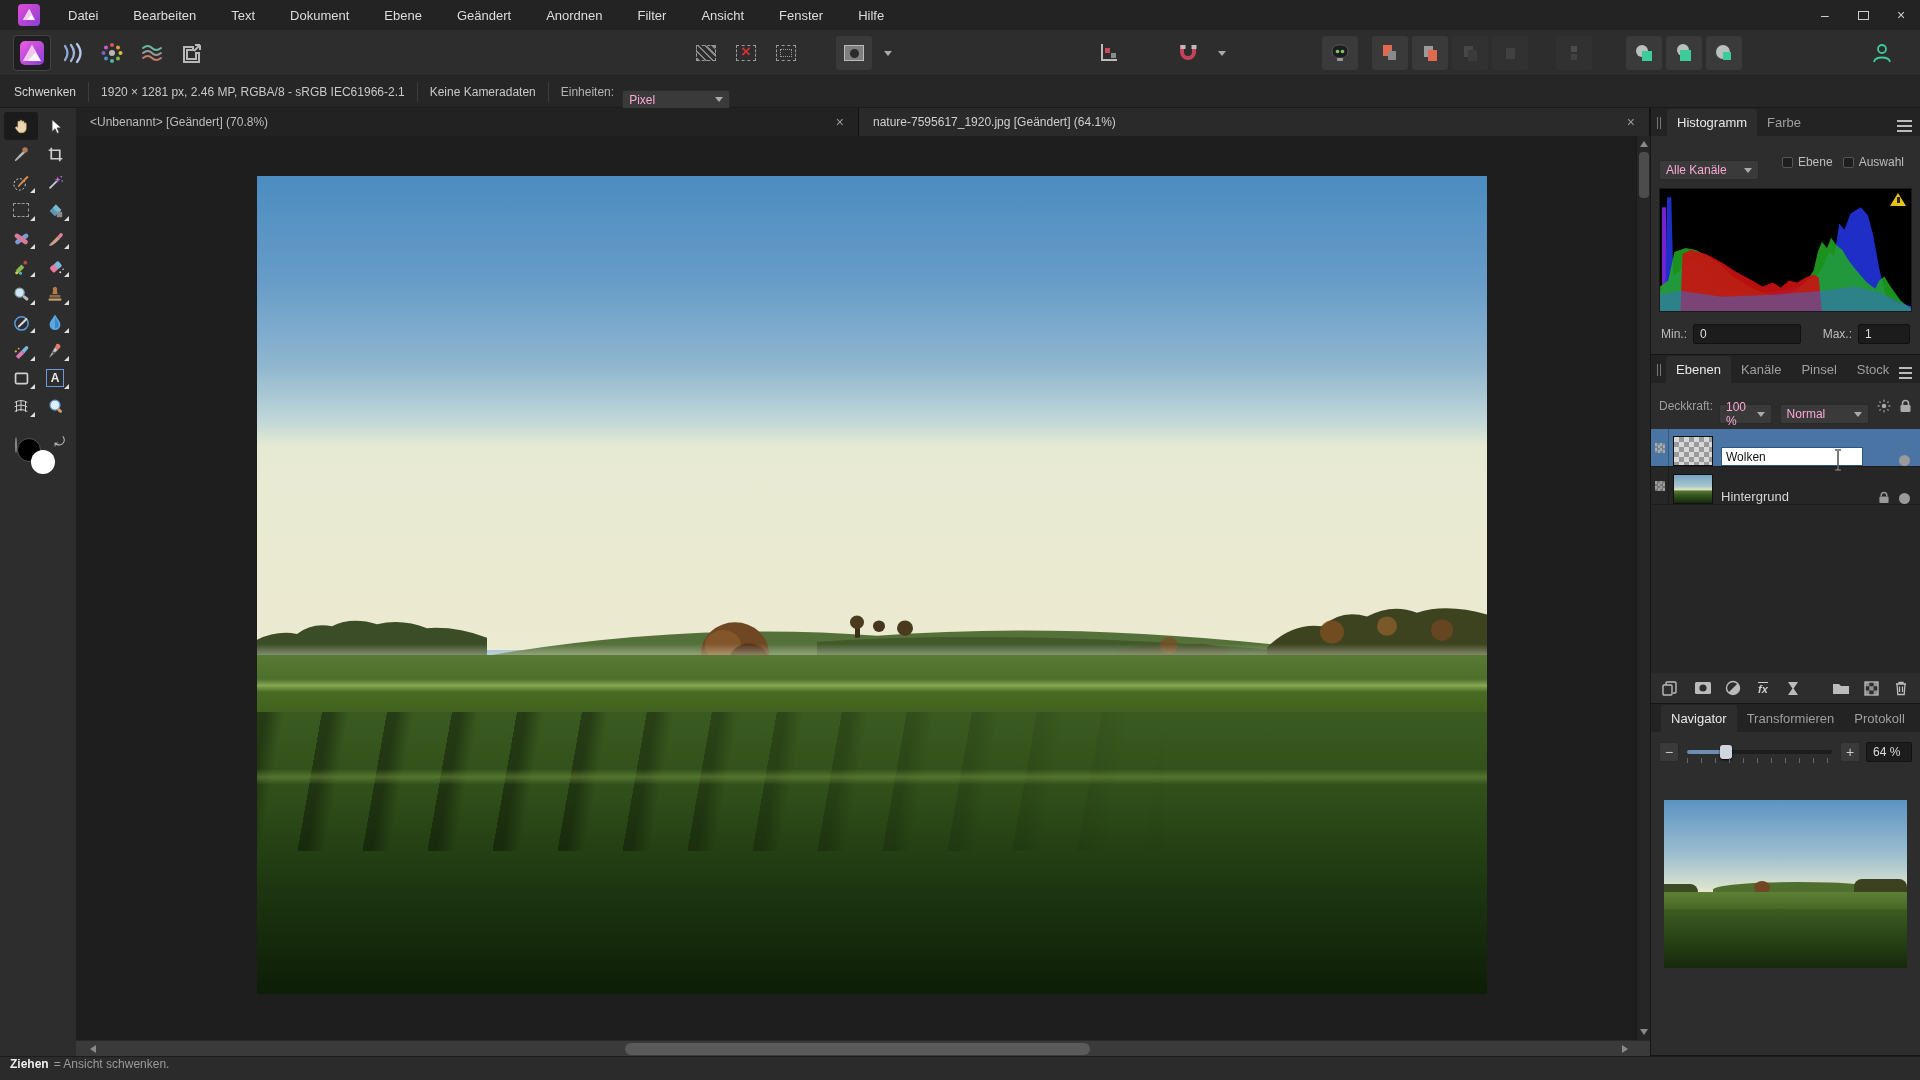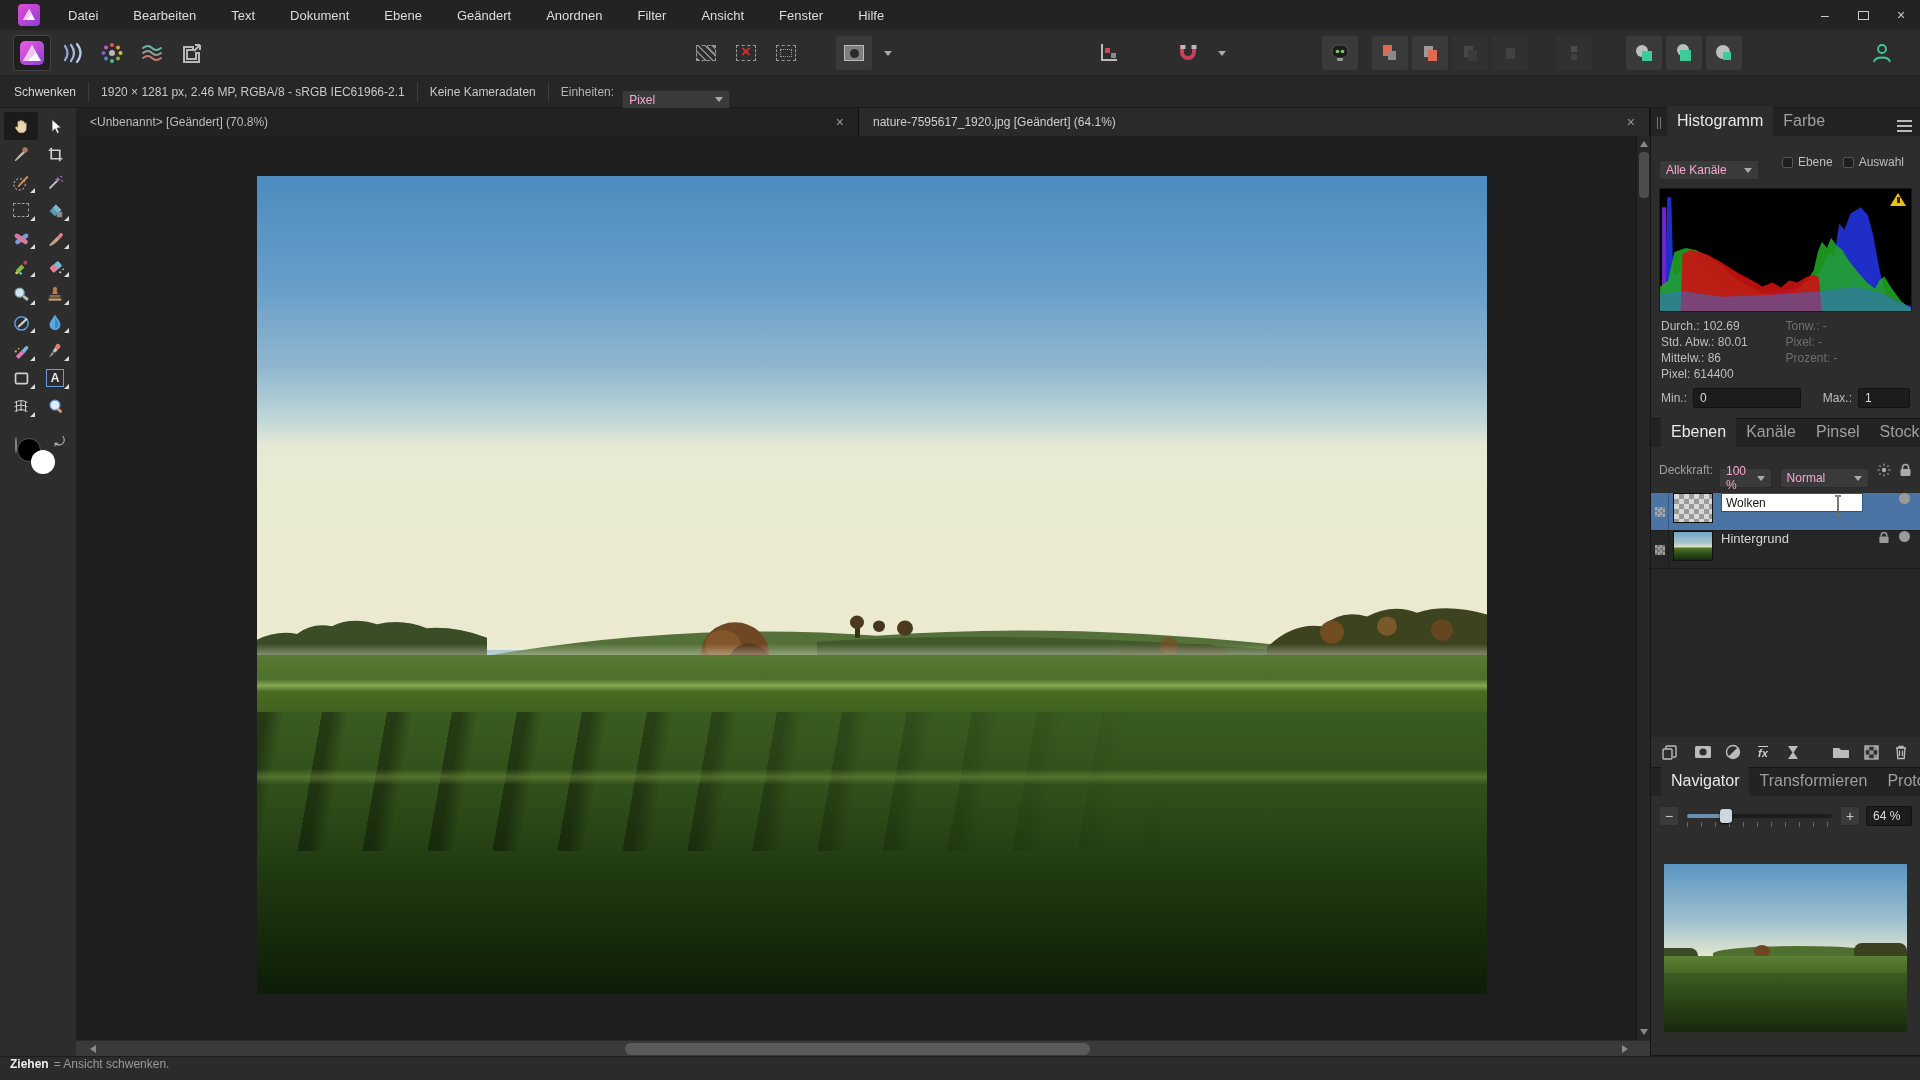--- a/index.html
+++ b/index.html
@@ -99,21 +99,21 @@
   .hscroll .lt { left:14px; border-right:6px solid #8a8a8a; }
   .hscroll .rt { right:22px; border-left:6px solid #8a8a8a; }
   .hthumb { position:absolute; top:2px; left:549px; width:465px; height:12px; background:#5a5a5a; border-radius:6px; }
 
   
   .rightcol { width:270px; flex:none; background:#232323; border-left:1px solid #151515; display:flex; flex-direction:column; }
   .panel { border-bottom:1px solid #151515; background:#2d2d2d; }
   .phead { height:28px; display:flex; align-items:flex-end; background:#232323; padding:0 8px 0 6px; position:relative; }
   .grip { width:6px; height:12px; margin:0 4px 7px 0;
     background:linear-gradient(to right,#777 1px,transparent 1px,transparent 3px,#777 3px,#777 4px,transparent 4px); }
-  .ptab { padding:6px 10px 6px; color:#9f9f9f; font-size:16px; }
+  .ptab { padding:6px 10px 6px; color:#9f9f9f; font-size:13px; }
   .ptab.active { background:#2d2d2d; color:#e8e8e8; border-radius:3px 3px 0 0; }
   .hamb { margin-left:auto; margin-bottom:9px; width:15px; height:2px; background:#bbb;
     box-shadow:0 -5px 0 #bbb, 0 5px 0 #bbb; }
 
   .hist-controls { display:flex; align-items:center; padding:8px 8px 6px; }
   .chan-select { width:100px; }
   .chk { width:11px; height:11px; background:#1e1e1e; border:1px solid #555; border-radius:2px; margin-right:5px; }
   .chklbl { color:#bdbdbd; margin-right:10px; display:flex; align-items:center; }
   .histbox { margin:2px 8px 6px; height:124px; background:#000; position:relative; border:1px solid #1a1a1a; }
   .histbox svg { position:absolute; inset:0; width:100%; height:100%; }
@@ -128,21 +128,21 @@
     padding:0 6px; font-size:12px; display:inline-flex; align-items:center; }
   .minf { width:108px; margin-left:6px; }
   .maxf { width:52px; margin-left:6px; }
 
   .opacityrow { display:flex; align-items:center; padding:5px 8px; background:#2d2d2d; color:#9f9f9f; }
   .opac-select { width:62px; margin-left:6px; }
   .blend-select { width:108px; margin-left:8px; }
   .mini-ic { margin-left:8px; }
 
   .layerlist { background:#262626; height:244px; }
-  .lrow { height:38px; display:flex; align-items:flex-start; border-bottom:1px solid #1d1d1d; position:relative; }
+  .lrow { height:38px; display:flex; align-items:flex-end; border-bottom:1px solid #1d1d1d; position:relative; }
   .lrow.selected { background:#4a74a4; }
   .ltype { width:18px; height:100%; display:flex; align-items:center; justify-content:center; border-right:1px solid rgba(0,0,0,.25); }
   .mini-check { width:10px; height:10px; background:conic-gradient(#888 25%,#bbb 0 50%,#888 0 75%,#bbb 0); background-size:5px 5px; opacity:.8; }
   .lthumb { width:40px; height:30px; margin:0 8px 0 4px; border:1px solid #111; }
   .check-thumb { background:conic-gradient(#9a9a9a 25%,#d8d8d8 0 50%,#9a9a9a 0 75%,#d8d8d8 0); background-size:10px 10px; }
   .photo-thumb { background:linear-gradient(#74a4c6 0%, #a8c6cc 40%, #dde2c6 52%, #56742f 58%, #31511c 75%, #15290c 100%); }
   .lname-input { width:142px; height:19px; background:#fff; color:#111; border:1px solid #2a5680; font-size:12px; padding:0 4px; font-family:"Liberation Sans",sans-serif; }
   .lname { color:#d6d6d6; font-size:13px; }
   .lrow .dot { width:11px; height:11px; border-radius:50%; background:#9a9a9a; position:absolute; right:10px; }
   .lock-ic { position:absolute; right:30px; }
@@ -652,33 +652,20 @@
         </div>
         <div class="histbox">
           <svg viewBox="0 0 245 120" preserveAspectRatio="none">
             <rect x="2" y="18" width="4" height="102" fill="#7722cc"></rect>
             <path d="M0 120 L0 100 5 98 7 8 11 8 13 85 20 80 30 70 40 72 55 95 70 100 90 103 110 101 130 98 150 90 158 78 165 62 170 66 175 34 180 40 186 24 196 18 203 26 208 45 214 78 220 104 228 112 245 115 245 120 Z" fill="#2233dd" opacity=".9"></path>
             <path d="M0 120 L0 96 8 90 14 62 25 58 35 60 50 68 60 75 70 85 85 95 100 102 115 105 125 103 135 98 145 88 150 80 154 62 158 52 163 58 167 48 172 55 178 60 184 70 190 78 196 85 202 92 210 98 214 90 219 86 225 96 235 110 245 118 245 120 Z" fill="#22aa22" opacity=".85"></path>
             <path d="M20 120 L22 64 30 60 45 64 60 72 75 82 90 90 100 96 110 92 118 97 126 90 134 92 142 87 150 84 155 87 158 120 Z" fill="#cc1111" opacity=".9"></path>
             <path d="M0 120 L0 104 20 100 60 106 110 104 160 100 190 96 215 102 245 116 245 120 Z" fill="#3a6ad8" opacity=".5"></path>
           </svg>
           <span class="warn"></span>
-        </div>
-        <div class="hist-stats">
-          <div class="hs-col">
-            <div>Durch.: 102.69</div>
-            <div>Std. Abw.: 80.01</div>
-            <div>Mittelw.: 86</div>
-            <div>Pixel: 614400</div>
-          </div>
-          <div class="hs-col muted">
-            <div>Tonw.: -</div>
-            <div>Pixel: -</div>
-            <div>Prozent: -</div>
-          </div>
         </div>
         <div class="minmax">
           <span>Min.:</span>
           <span class="numfield minf">0</span>
           <span style="flex:1"></span>
           <span>Max.:</span>
           <span class="numfield maxf">1</span>
         </div>
       </div>
 

